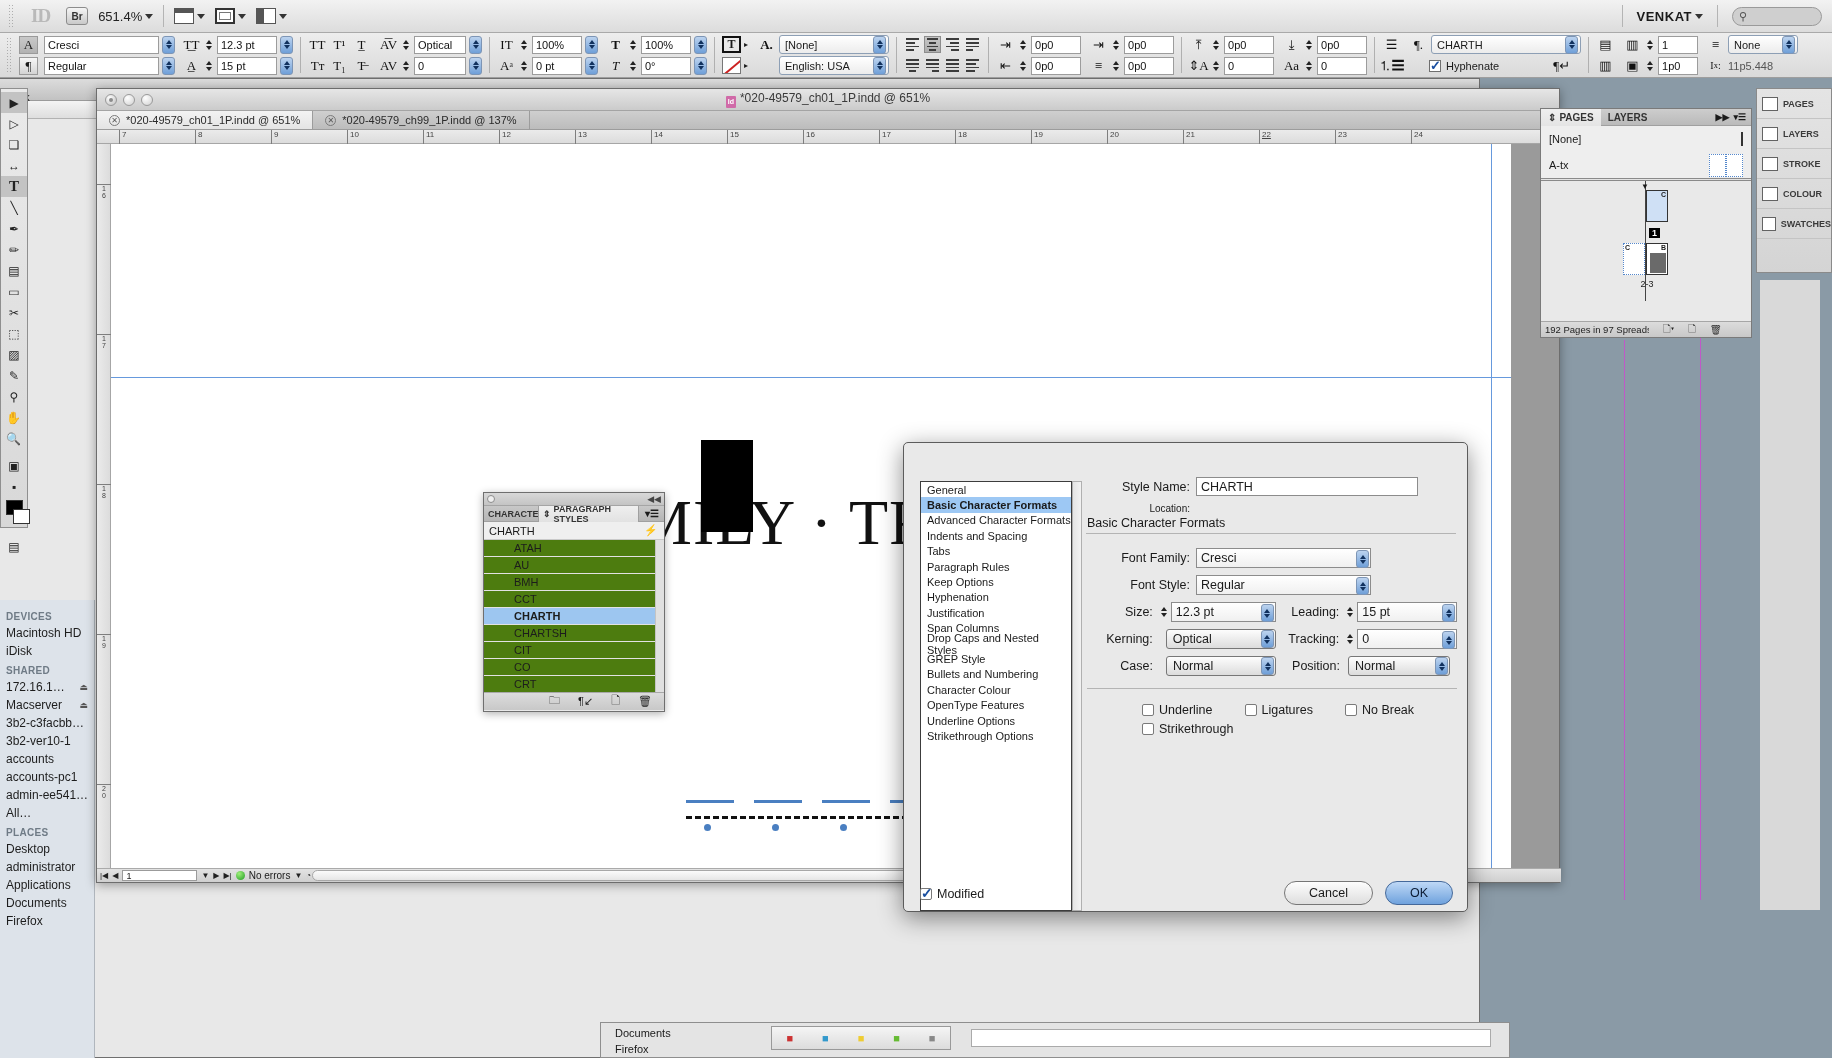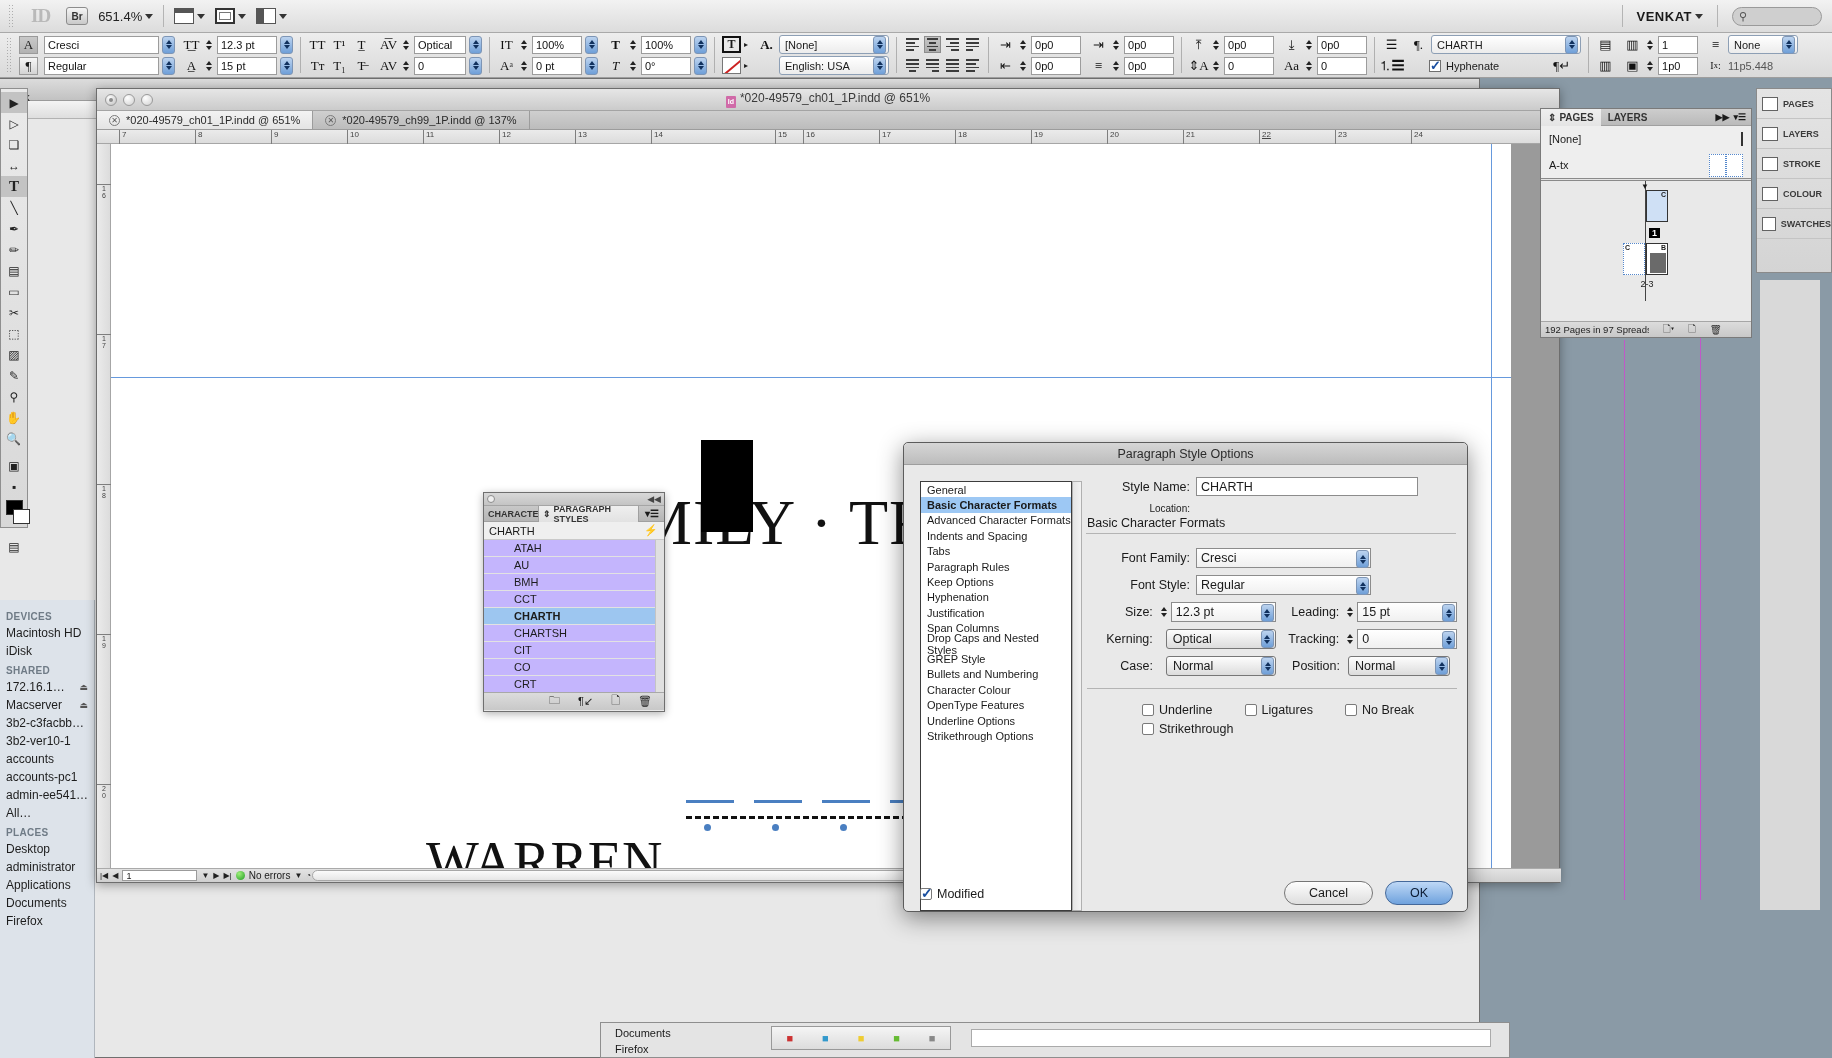--- a/index.html
+++ b/index.html
@@ -177,21 +177,21 @@
     display:flex; align-items:center; padding:0 3px; }
   .psdot { width:8px;height:8px;border-radius:50%;border:1px solid #8c8c8c;background:#efefef; }
   #pstabs { height:16px; display:flex; background:linear-gradient(#c8c8c8,#b5b5b5); font-size:9px;
     font-weight:bold; align-items:center; border-bottom:1px solid #a0a0a0; }
   .pstab { padding:0 4px; height:16px; display:flex; align-items:center; color:#333;
     border-right:1px solid #a0a0a0; overflow:hidden; }
   .pstab.active { background:linear-gradient(#efefef,#e2e2e2); }
   #psmenu { margin-left:auto; padding:0 5px; font-size:10px; }
   #pscur { height:18px; background:#efefef; border-bottom:1px solid #c9c9c9;
     display:flex; align-items:center; padding-left:5px; font-size:11px; }
-  #pslist { height:152px; background:#c4b5fd; overflow:hidden; position:relative; }
+  #pslist { height:152px; background:#4d7c0f; overflow:hidden; position:relative; }
   .psrow { height:17px; display:flex; align-items:center; padding-left:30px; font-size:11px;
     border-bottom:1px solid #e2e2e2; color:#1c1c1c; }
   .psrow.sel { background:#9dc6f0; font-weight:bold; }
   #psfoot { height:18px; background:linear-gradient(#dcdcdc,#c8c8c8); border-top:1px solid #a8a8a8;
     display:flex; align-items:center; justify-content:flex-end; gap:18px; padding-right:12px; font-size:11px; }
   #psscroll { position:absolute; right:0; top:0; width:9px; height:152px;
     background:#e0e0e0; border-left:1px solid #c4c4c4; }
 
   
   #pagespanel { position:absolute; left:1540px; top:108px; width:212px; height:230px;
@@ -397,21 +397,21 @@
 
   <div id="hruler">
       <div class="rtick" style="left: 22px;">7</div>
       <div class="rtick" style="left: 98px;">8</div>
       <div class="rtick" style="left: 174px;">9</div>
       <div class="rtick" style="left: 250px;">10</div>
       <div class="rtick" style="left: 326px;">11</div>
       <div class="rtick" style="left: 402px;">12</div>
       <div class="rtick" style="left: 478px;">13</div>
       <div class="rtick" style="left: 554px;">14</div>
-      <div class="rtick" style="left: 630px; margin-left: 48px;">15</div>
+      <div class="rtick" style="left: 630px;">15</div>
       <div class="rtick" style="left: 706px;">16</div>
       <div class="rtick" style="left: 782px;">17</div>
       <div class="rtick" style="left: 858px;">18</div>
       <div class="rtick" style="left: 934px;">19</div>
       <div class="rtick" style="left: 1010px;">20</div>
       <div class="rtick" style="left: 1086px;">21</div>
       <div class="rtick" style="left: 1162px; text-decoration: underline;">22</div>
       <div class="rtick" style="left: 1238px;">23</div>
       <div class="rtick" style="left: 1314px;">24</div>
     </div>
@@ -426,21 +426,20 @@
   <div id="canvas">
     <div id="page">
       <div class="guide" style="left:0;top:233px;width:1400px;height:1px;"></div>
       <div class="guide" style="left:1380px;top:0;width:1px;height:726px;"></div>
 
       <div id="headline" style="left:445px;top:342px;">
         <span>FAMILY · TREE</span><span class="pilcrow">¶</span>
       </div>
       <div id="cursorblk" style="left:590px;top:296px;width:52px;height:92px;"></div>
 
-      <div id="warren" style="left:315px;top:686px;">WARREN</div>
 
       <div class="abs" style="left:575px;top:656px;width:240px;height:4px;">
         <div class="abs" style="left:0;top:0;width:48px;height:3px;background:#4a7fc1;"></div>
         <div class="abs" style="left:68px;top:0;width:48px;height:3px;background:#4a7fc1;"></div>
         <div class="abs" style="left:136px;top:0;width:48px;height:3px;background:#4a7fc1;"></div>
         <div class="abs" style="left:204px;top:0;width:48px;height:3px;background:#4a7fc1;"></div>
       </div>
       <div class="abs" style="left:575px;top:672px;width:240px;height:0;border-top:3px dashed #111;"></div>
       <div class="abs" style="left:575px;top:680px;width:240px;height:8px;">
         <div class="abs" style="left:18px;top:0;width:7px;height:7px;border-radius:50%;background:#4a7fc1;"></div>
@@ -1019,21 +1018,20 @@
     <span class="dockico"></span>
     <span>COLOUR</span>
   </div>
   <div class="dockitem">
     <span class="dockico"></span>
     <span>SWATCHES</span>
   </div>
 </div>
 
 <div id="dialog">
-  <div id="dlgtitle">Paragraph Style Options</div>
 
   <div id="dlglist">
     <div class="dlgitem">General</div>
     <div class="dlgitem sel">Basic Character Formats</div>
     <div class="dlgitem">Advanced Character Formats</div>
     <div class="dlgitem">Indents and Spacing</div>
     <div class="dlgitem">Tabs</div>
     <div class="dlgitem">Paragraph Rules</div>
     <div class="dlgitem">Keep Options</div>
     <div class="dlgitem">Hyphenation</div>

